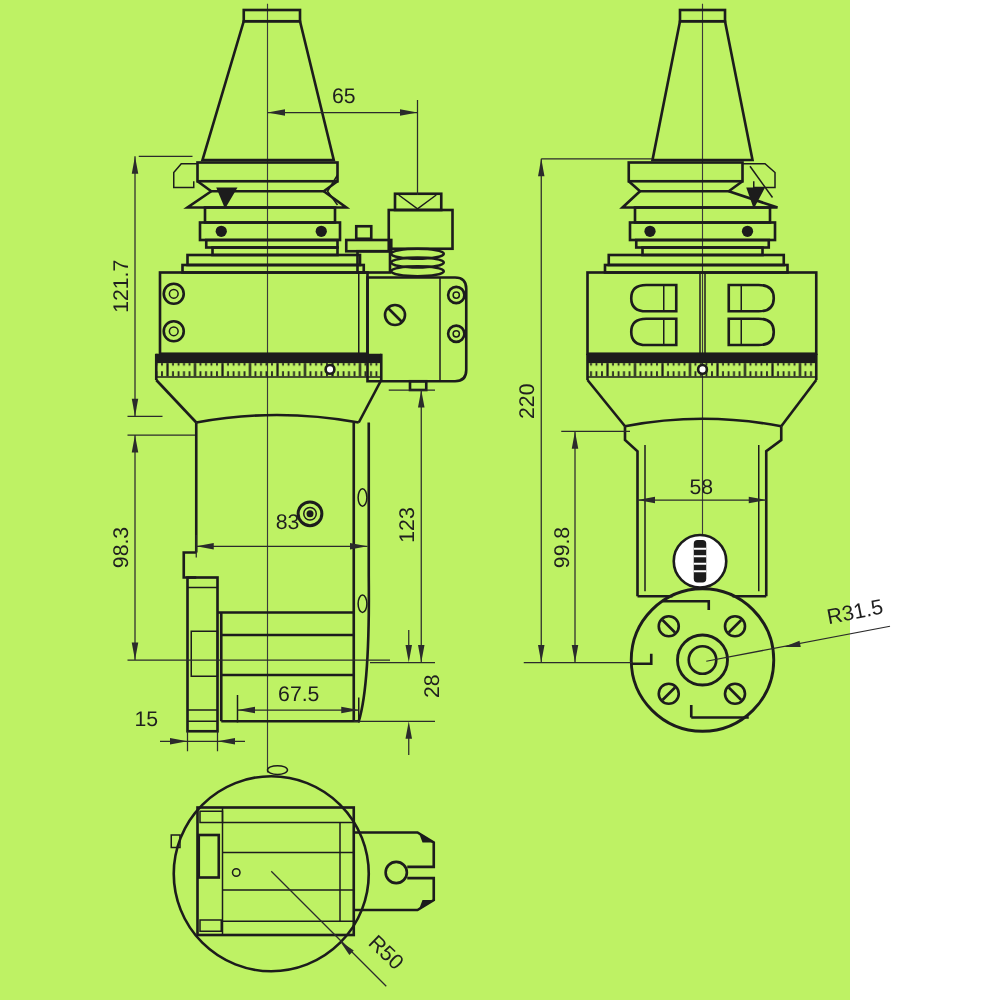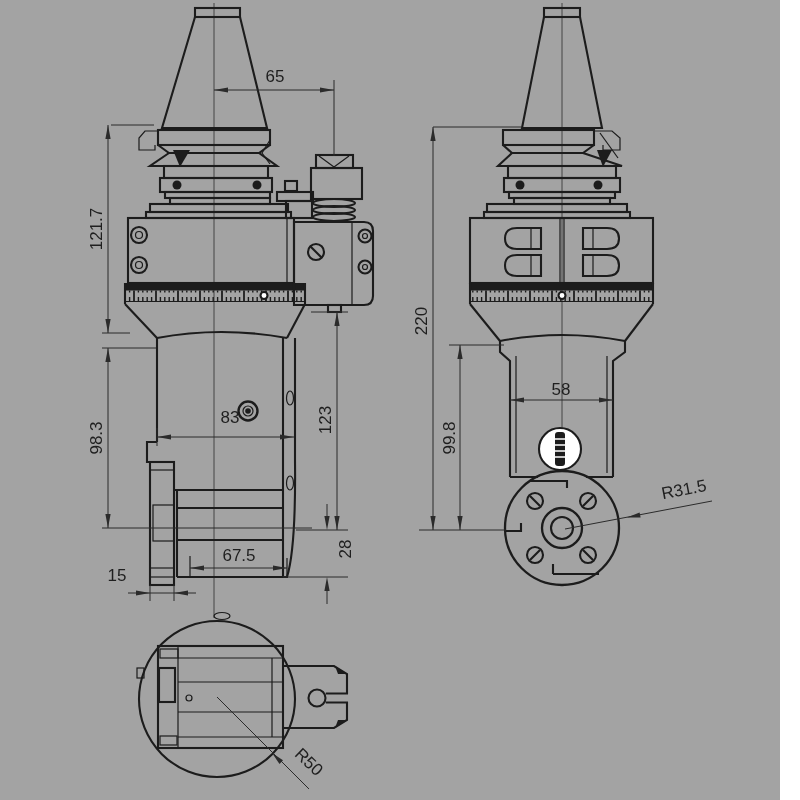--- a/index.html
+++ b/index.html
@@ -1,16 +1,16 @@
 <!DOCTYPE html>
 <html><head>
 <meta charset="utf-8">
 <style>
   html,body{margin:0;padding:0;background:#ffffff;}
-  .wrap{width:780px;height:800px;position:relative;background:#a3a3a3;}
+  .wrap{width:680px;height:800px;position:relative;background:#bef264;}
   svg{display:block;}
   svg text{font-family:"Liberation Sans","DejaVu Sans",sans-serif;font-size:17px;fill:#1f1f1f;}
   .ol{fill:none;stroke:#1c1c1c;stroke-width:2.1;stroke-linejoin:miter;}
   .olw{fill:#ffffff;stroke:#1c1c1c;stroke-width:2.1;}
   .thin{fill:none;stroke:#1c1c1c;stroke-width:1.2;}
   .dim{fill:none;stroke:#2b2b2b;stroke-width:1;}
   .cl{fill:none;stroke:#3a3a3a;stroke-width:0.9;}
   .ah{fill:#2b2b2b;stroke:none;}
   .bk{fill:#1c1c1c;stroke:none;}
 </style>

